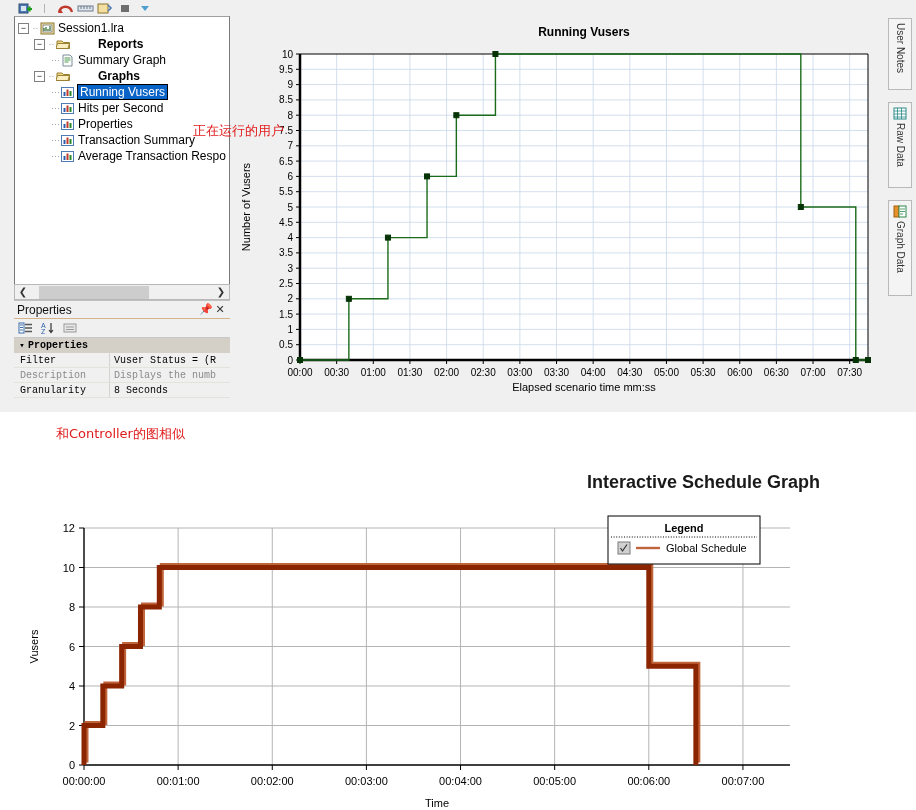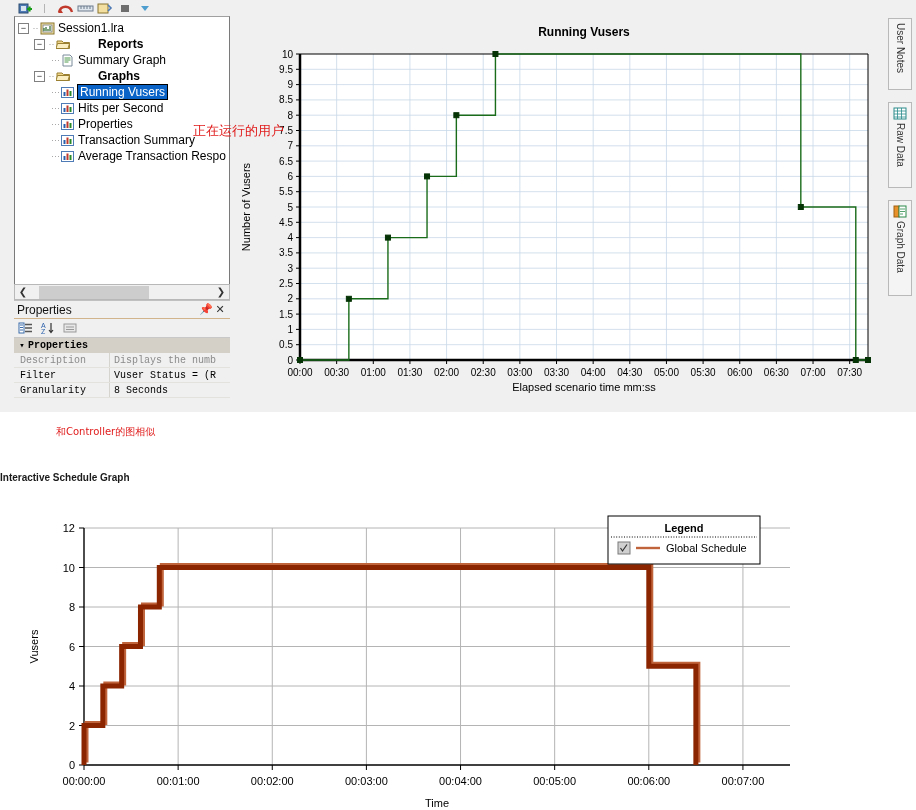--- a/index.html
+++ b/index.html
@@ -87,27 +87,27 @@
       border:1px solid #b9b9b9; display:flex; flex-direction:column; align-items:center;
       padding: 4px 0; }
   .vtab-label { writing-mode: vertical-rl; font-size: 10px; color:#333; white-space:nowrap;
       letter-spacing: 0px; }
   .vtab-icon { width:14px; height:13px; margin-bottom:3px; }
 
   
   .cn-note { position: absolute; color: #e01b1b; font-size: 13px;
       font-family: "DejaVu Sans", sans-serif; white-space: nowrap; }
   #note-1 { left: 193px; top: 110px; font-size: 13px; margin-top: 12px; }
-  #note-2 { left: 56px; top: 425px; font-size: 10px; }
+  #note-2 { left: 56px; top: 425px; font-size: 13px; }
 
   
   #bottom-chart { position:absolute; left:0; top: 460px; width: 916px; height: 350px;
       background:#ffffff; }
-  #bottom-title { position:absolute; left:0; top: 12px; width: 820px; text-align:left;
-      font-size: 10px; font-weight: bold; color:#1a1a1a; }
+  #bottom-title { position:absolute; left:0; top: 12px; width: 820px; text-align:right;
+      font-size: 18px; font-weight: bold; color:#1a1a1a; }
 
   svg { display:block; }
   text { font-family: "Liberation Sans", sans-serif; }
 </style>
 </head>
 <body>
 
 <div id="root">
 
   <div id="analysis-window">
@@ -308,26 +308,26 @@
             <path d="M4 6 h8 M4 8.5 h8" stroke="#999"></path>
           </svg>
         </span>
       </div>
       <div id="prop-grid">
         <div class="pg-cat">
           <span class="pg-chev">▾</span>
           <span>Properties</span>
         </div>
         <div class="pg-row">
+          <span class="pg-key">Filter</span>
+          <span class="pg-val">Vuser Status = (R</span>
+        </div>
+        <div class="pg-row">
           <span class="pg-key pg-dim">Description</span>
           <span class="pg-val pg-dim">Displays the numb</span>
-        </div>
-        <div class="pg-row">
-          <span class="pg-key">Filter</span>
-          <span class="pg-val">Vuser Status = (R</span>
         </div>
         <div class="pg-row">
           <span class="pg-key">Granularity</span>
           <span class="pg-val">8 Seconds</span>
         </div>
       </div>
     </div>
 
     <div id="top-chart">
       <svg id="svg-top" width="651" height="396">

